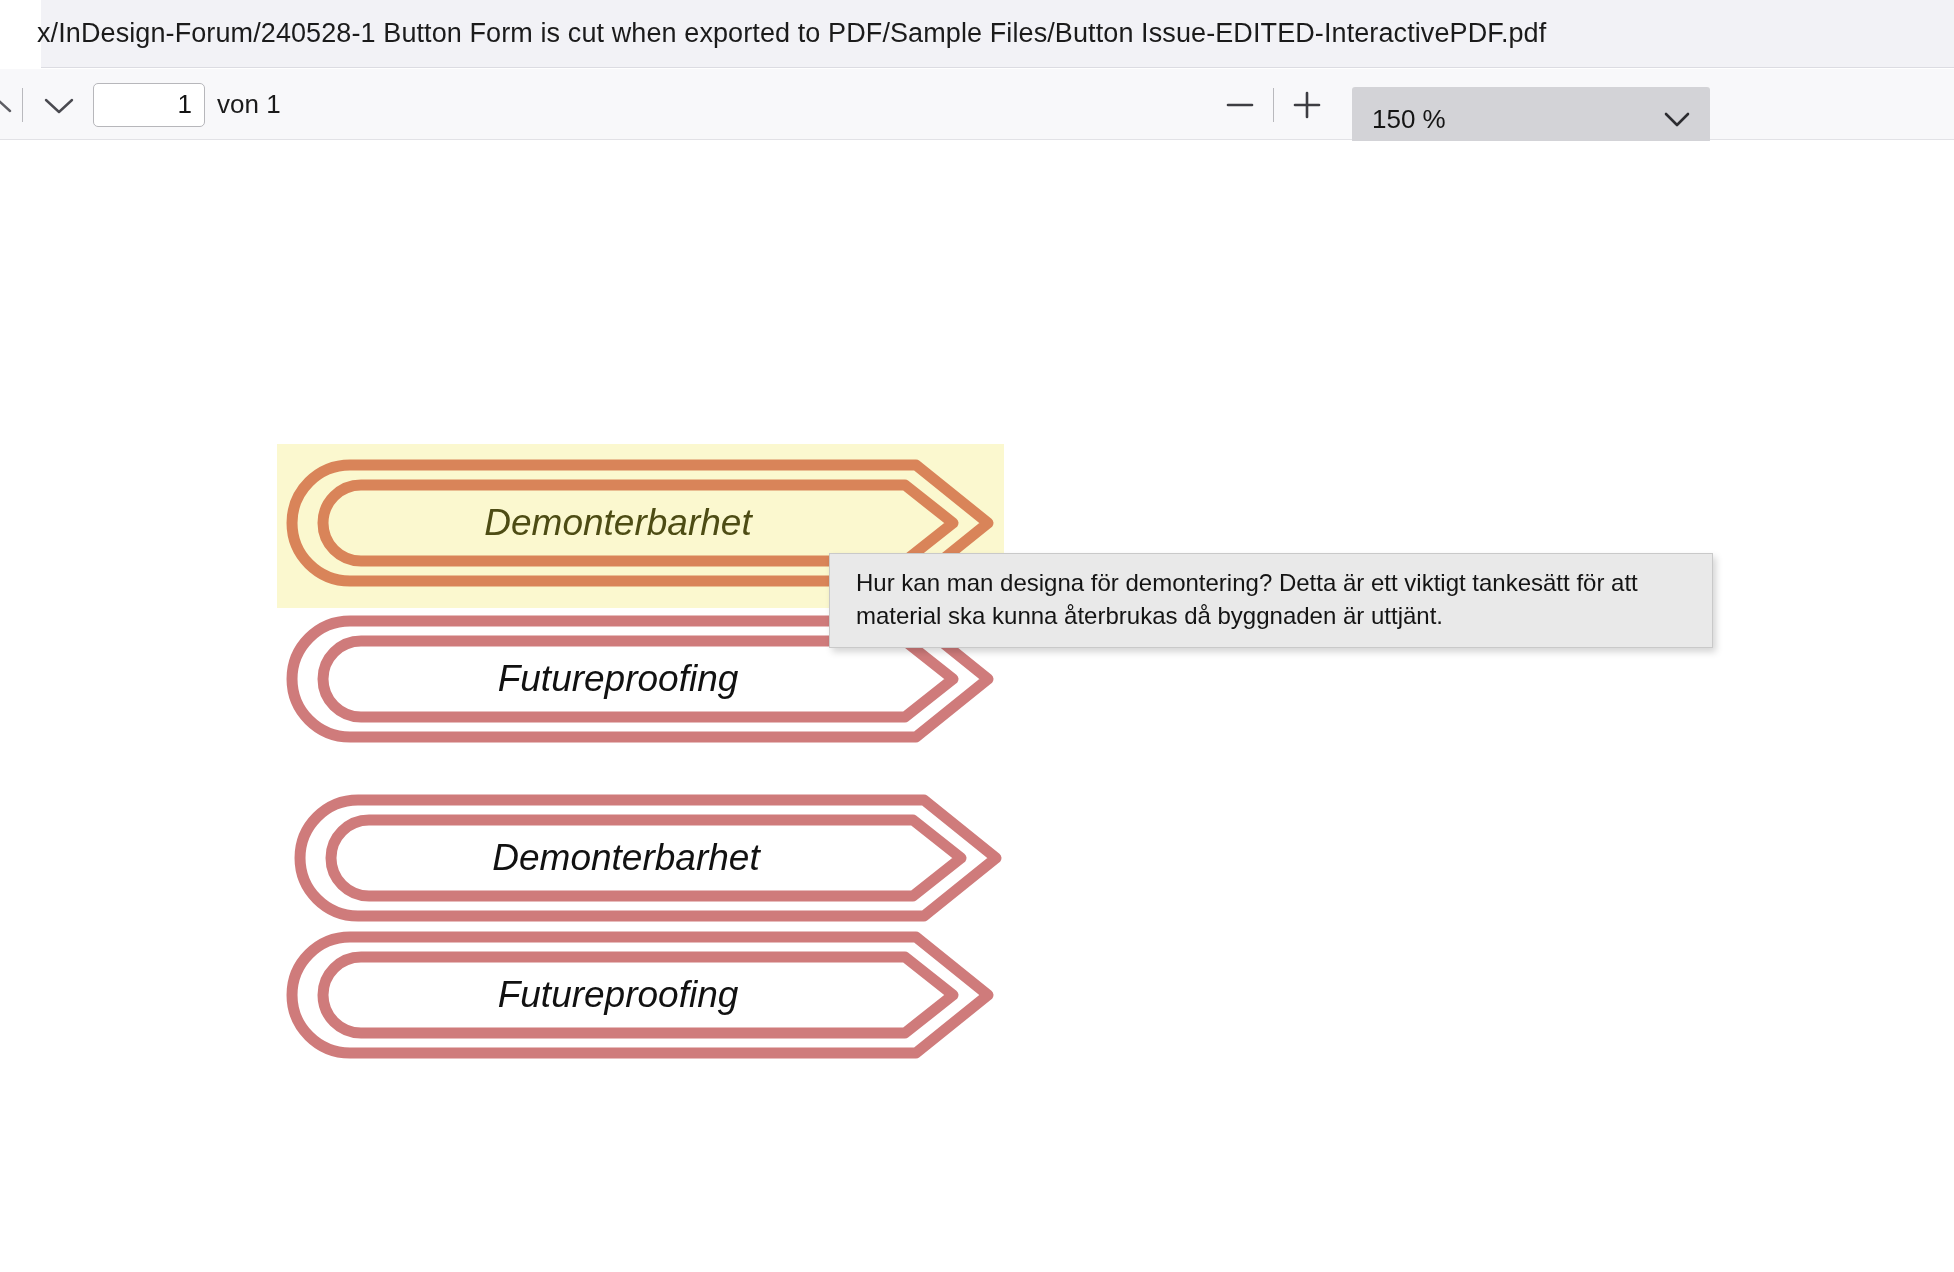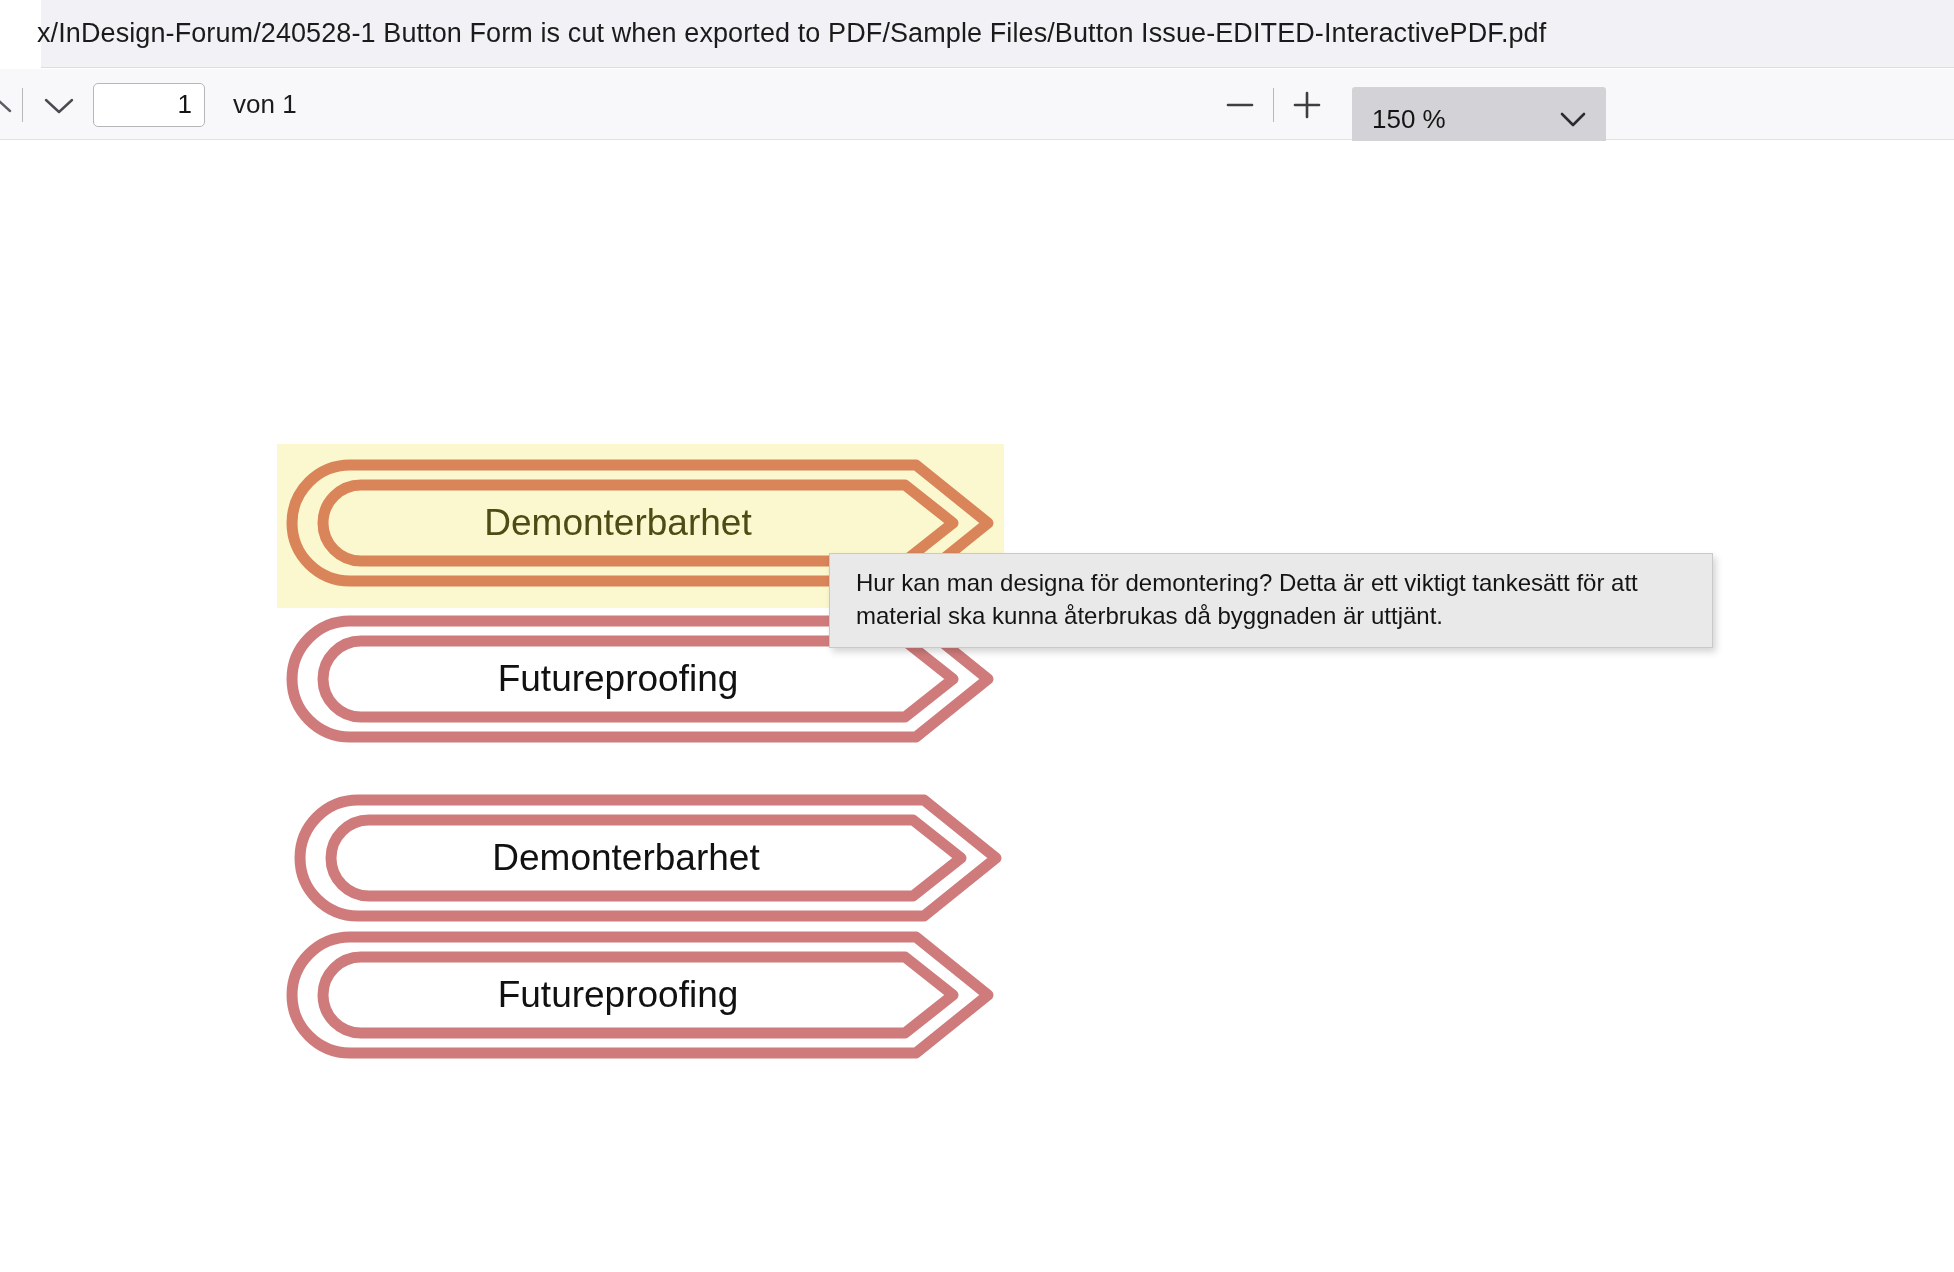--- a/index.html
+++ b/index.html
@@ -84,21 +84,21 @@
     border-radius: 5px;
     box-sizing: border-box;
     display: flex;
     align-items: center;
     justify-content: flex-end;
     padding-right: 12px;
     font-size: 26px;
     color: #141414;
   }
   .page-of {
-    margin-left: 28px;
+    margin-left: 12px;
     font-size: 26px;
     color: #1b1b1b;
     white-space: nowrap;
   }
 
   .tb-right {
     position: absolute;
     right: 624px; top: 0;
     height: 71px;
     display: flex;
@@ -114,21 +114,21 @@
   }
   .zoom-sep {
     width: 1px;
     height: 34px;
     background: #b9b9bd;
     margin: 0 10px;
   }
   .zoom-select {
     position: absolute;
     left: 1352px; top: 87px;
-    width: 254px;
+    width: 358px;
     height: 56px;
     background: #d3d3d7;
     border-radius: 3px;
     display: flex;
     align-items: center;
     justify-content: space-between;
     padding: 8px 18px 0 20px;
     box-sizing: border-box;
   }
   .zoom-select-label {
@@ -173,20 +173,21 @@
     position: absolute;
     left: 0; top: 0;
     width: 660px;
     height: 128px;
     display: flex;
     align-items: center;
     justify-content: center;
     font-size: 37px;
     white-space: nowrap;
     pointer-events: none;
+    font-style: italic;
   }
 
   
   .tooltip {
     position: absolute;
     left: 829px;
     top: 412px;
     width: 884px;
     background: #e9e9e9;
     border: 1px solid #c9c9c9;

